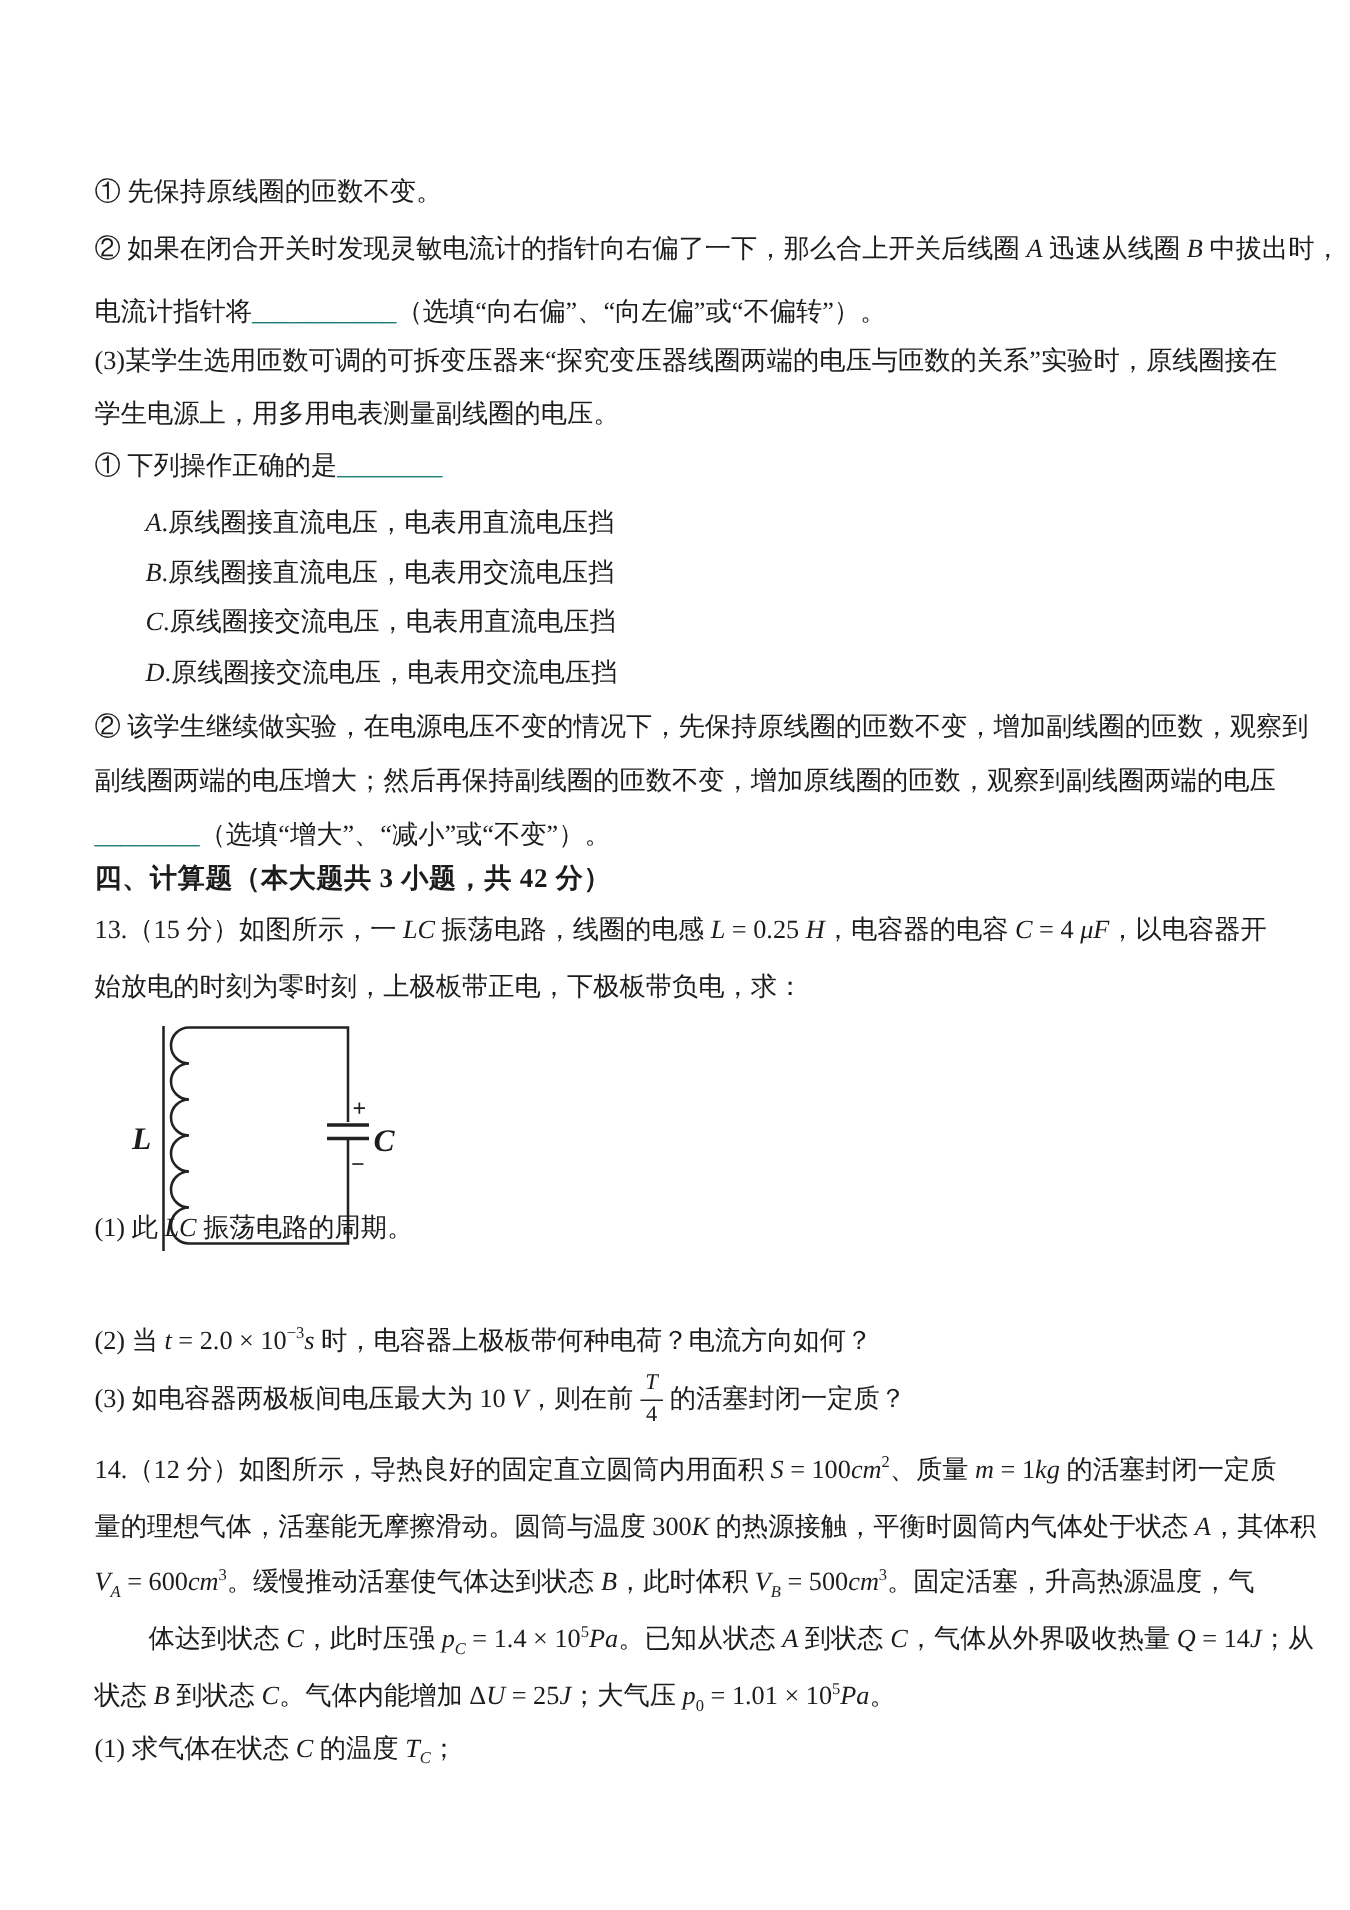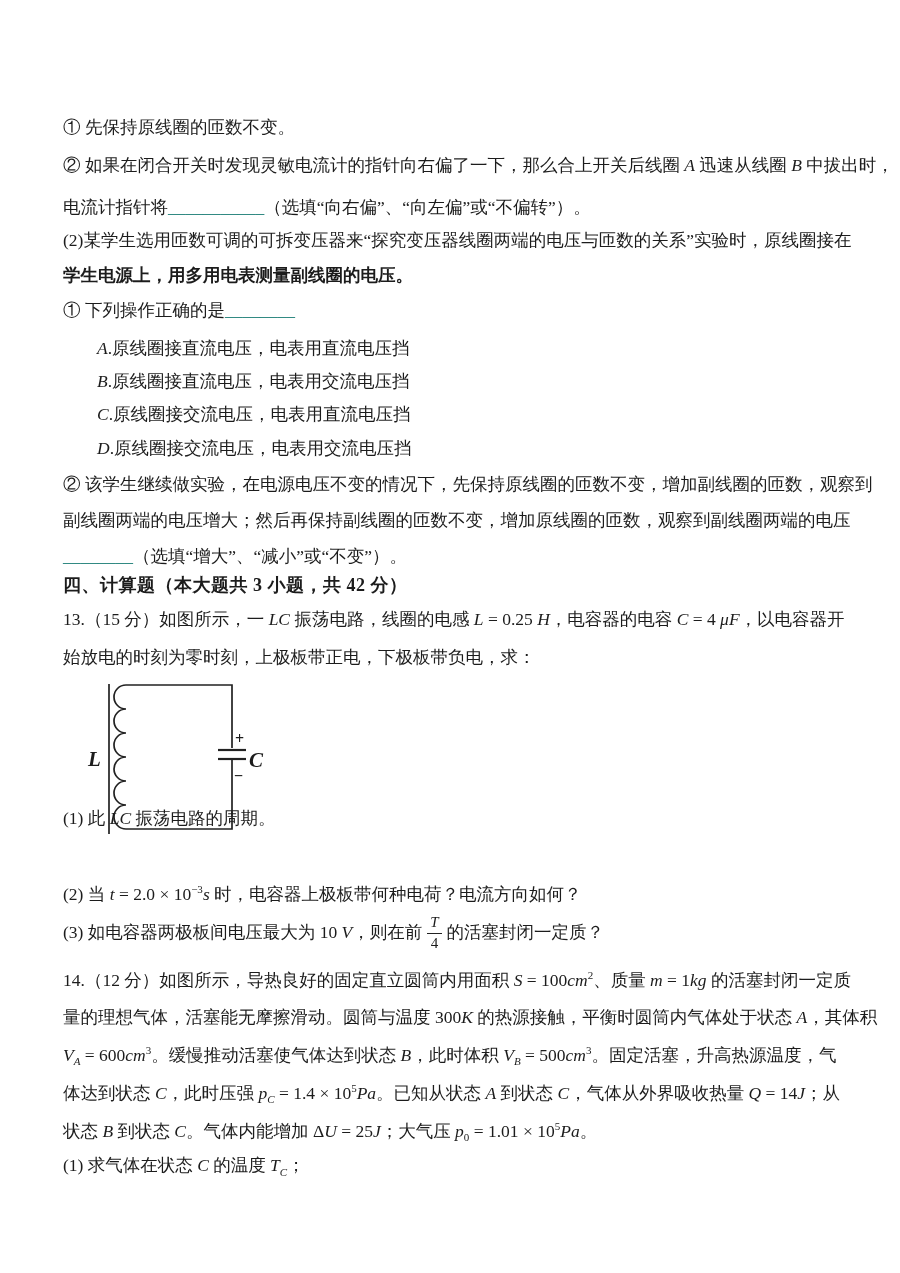--- a/index.html
+++ b/index.html
@@ -48,22 +48,22 @@
 </style>
 </head>
 <body>
 
 <div class="page">
 
   <div class="line" style="top:117px;">① 先保持原线圈的匝数不变。</div>
   <div class="line" style="top:155px;">② 如果在闭合开关时发现灵敏电流计的指针向右偏了一下，那么合上开关后线圈 <i>A</i> 迅速从线圈 <i>B</i> 中拔出时，</div>
   <div class="line" style="top:197px;">电流计指针将<span class="gray">___________</span>（选填“向右偏”、“向左偏”或“不偏转”）。</div>
 
-  <div class="line" style="top:230px;">(2)某学生选用匝数可调的可拆变压器来“探究变压器线圈两端的电压与匝数的关系”实验时，原线圈接在</div>
-  <div class="line" style="top:265px;font-weight:bold;">学生电源上，用多用电表测量副线圈的电压。</div>
+  <div class="line" style="top:230px;">(3)某学生选用匝数可调的可拆变压器来“探究变压器线圈两端的电压与匝数的关系”实验时，原线圈接在</div>
+  <div class="line" style="top:265px;">学生电源上，用多用电表测量副线圈的电压。</div>
   <div class="line" style="top:300px;">① 下列操作正确的是<span class="gray">________</span></div>
 
   <div class="line opt" style="top:338px;"><i>A</i>.原线圈接直流电压，电表用直流电压挡</div>
   <div class="line opt" style="top:371px;"><i>B</i>.原线圈接直流电压，电表用交流电压挡</div>
   <div class="line opt" style="top:404px;"><i>C</i>.原线圈接交流电压，电表用直流电压挡</div>
   <div class="line opt" style="top:438px;"><i>D</i>.原线圈接交流电压，电表用交流电压挡</div>
 
   <div class="line" style="top:474px;">② 该学生继续做实验，在电源电压不变的情况下，先保持原线圈的匝数不变，增加副线圈的匝数，观察到</div>
   <div class="line" style="top:510px;">副线圈两端的电压增大；然后再保持副线圈的匝数不变，增加原线圈的匝数，观察到副线圈两端的电压</div>
   <div class="line" style="top:546px;"><span class="gray">________</span>（选填“增大”、“减小”或“不变”）。</div>
@@ -102,17 +102,17 @@
     <span class="frac">
       <span class="fnum">T</span>
       <span class="fden">4</span>
     </span>
     <span>的活塞封闭一定质？</span>
   </div>
 
   <div class="line" style="top:969px;">14.（12 分）如图所示，导热良好的固定直立圆筒内用面积 <i>S</i> = 100<i>cm</i><sup>2</sup>、质量 <i>m</i> = 1<i>kg</i> 的活塞封闭一定质</div>
   <div class="line" style="top:1007px;">量的理想气体，活塞能无摩擦滑动。圆筒与温度 300<i>K</i> 的热源接触，平衡时圆筒内气体处于状态 <i>A</i>，其体积</div>
   <div class="line" style="top:1044px;"><i>V</i><sub><i>A</i></sub> = 600<i>cm</i><sup>3</sup>。缓慢推动活塞使气体达到状态 <i>B</i>，此时体积 <i>V</i><sub><i>B</i></sub> = 500<i>cm</i><sup>3</sup>。固定活塞，升高热源温度，气</div>
-  <div class="line" style="top:1082px;">体达到状态 <i>C</i>，此时压强 <i>p</i><sub><i>C</i></sub> = 1.4 × 10<sup>5</sup><i>Pa</i>。已知从状态 <i>A</i> 到状态 <i>C</i>，气体从外界吸收热量 <i>Q</i> = 14<i>J</i>；从</div>
+  <div class="line" style="top:1082px;margin-left:36px;">体达到状态 <i>C</i>，此时压强 <i>p</i><sub><i>C</i></sub> = 1.4 × 10<sup>5</sup><i>Pa</i>。已知从状态 <i>A</i> 到状态 <i>C</i>，气体从外界吸收热量 <i>Q</i> = 14<i>J</i>；从</div>
   <div class="line" style="top:1120px;">状态 <i>B</i> 到状态 <i>C</i>。气体内能增加 Δ<i>U</i> = 25<i>J</i>；大气压 <i>p</i><sub>0</sub> = 1.01 × 10<sup>5</sup><i>Pa</i>。</div>
   <div class="line" style="top:1155px;">(1) 求气体在状态 <i>C</i> 的温度 <i>T</i><sub><i>C</i></sub>；</div>
 
 </div>
 
 </body></html>

